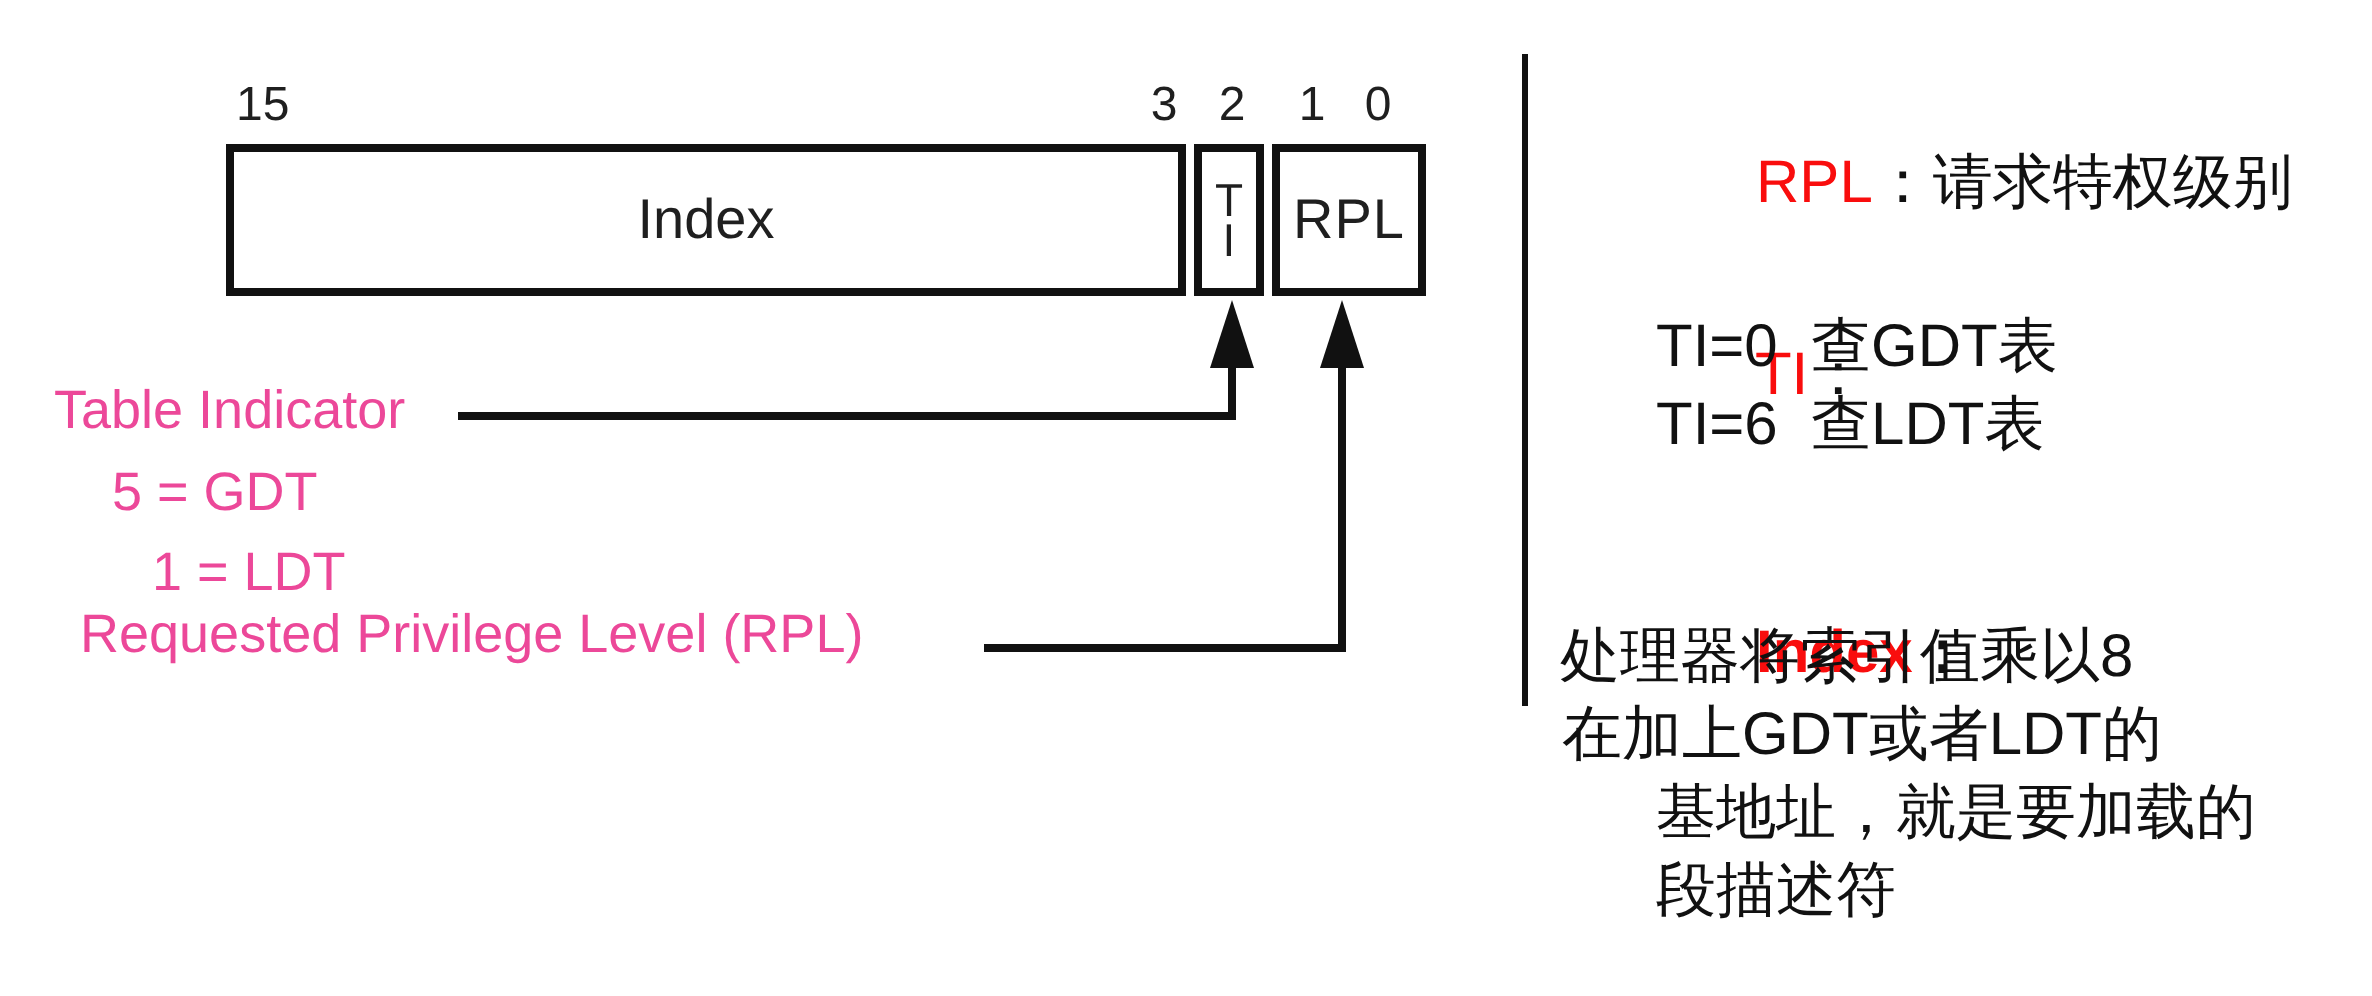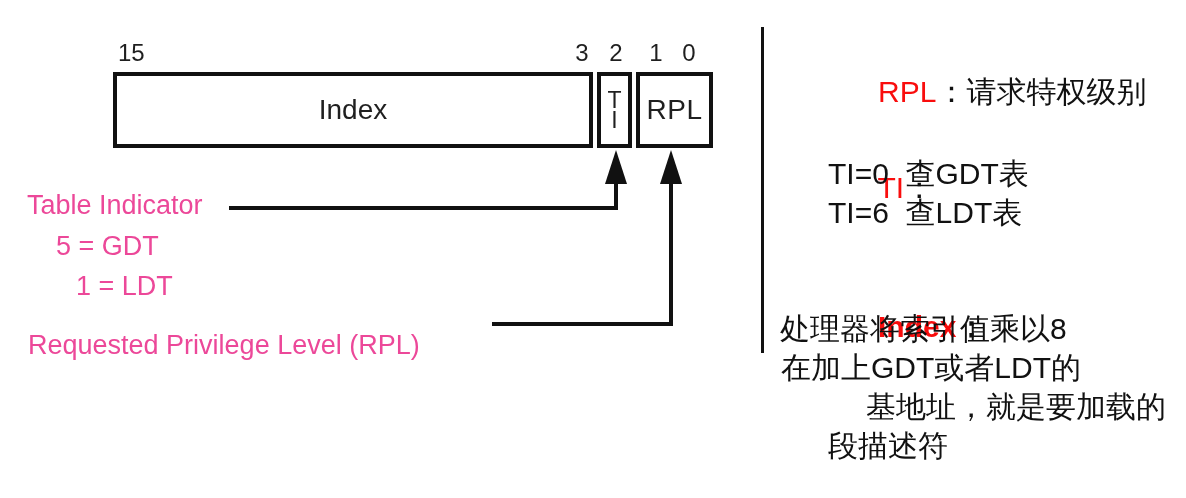--- a/index.html
+++ b/index.html
@@ -63,37 +63,37 @@
   <div class="abs vline" style="left:614px; top:182px; width:4px; height:28px;"></div>
   <div class="abs hline" style="left:229px; top:206px; width:389px; height:4px;"></div>
 
   <div class="abs arrowhead" style="left:660px; top:150px;"></div>
   <div class="abs vline" style="left:669px; top:182px; width:4px; height:144px;"></div>
   <div class="abs hline" style="left:492px; top:322px; width:181px; height:4px;"></div>
 
   <div class="abs callout" style="left:27px; top:191px;">Table Indicator</div>
   <div class="abs callout" style="left:56px; top:232px;">5 = GDT</div>
   <div class="abs callout" style="left:48px; top:272px;margin-left:28px;">1 = LDT</div>
-  <div class="abs callout" style="left:28px; top:303px;margin-top:28px;">Requested Privilege Level (RPL)</div>
+  <div class="abs callout" style="left:40px; top:303px;">Requested Privilege Level (RPL)</div>
 
   <div class="abs divider"></div>
 
   <div>
     <div class="abs legend-line" style="left:828px; top:40px;">
       <span class="red">RPL</span><span>：</span><span>请求特权级别</span>
     </div>
 
     <div class="abs legend-line" style="left:828px; top:136px;">
       <span class="red">TI</span><span>：</span>
     </div>
     <div class="abs legend-line" style="left:828px; top:157px;">TI=0  查GDT表</div>
     <div class="abs legend-line" style="left:828px; top:196px;">TI=6  查LDT表</div>
 
     <div class="abs legend-line" style="left:828px; top:275px;font-weight:bold;">
       <span class="red">Index</span><span>：</span>
     </div>
     <div class="abs legend-line" style="left:780px; top:312px;">处理器将索引值乘以8</div>
     <div class="abs legend-line" style="left:781px; top:351px;">在加上GDT或者LDT的</div>
-    <div class="abs legend-line" style="left:828px; top:390px;margin-left:38px;">基地址，就是要加载的</div>
+    <div class="abs legend-line" style="left:828px; top:390px;">基地址，就是要加载的</div>
     <div class="abs legend-line" style="left:828px; top:429px;">段描述符</div>
   </div>
 
 </div>
 
 </body></html>

